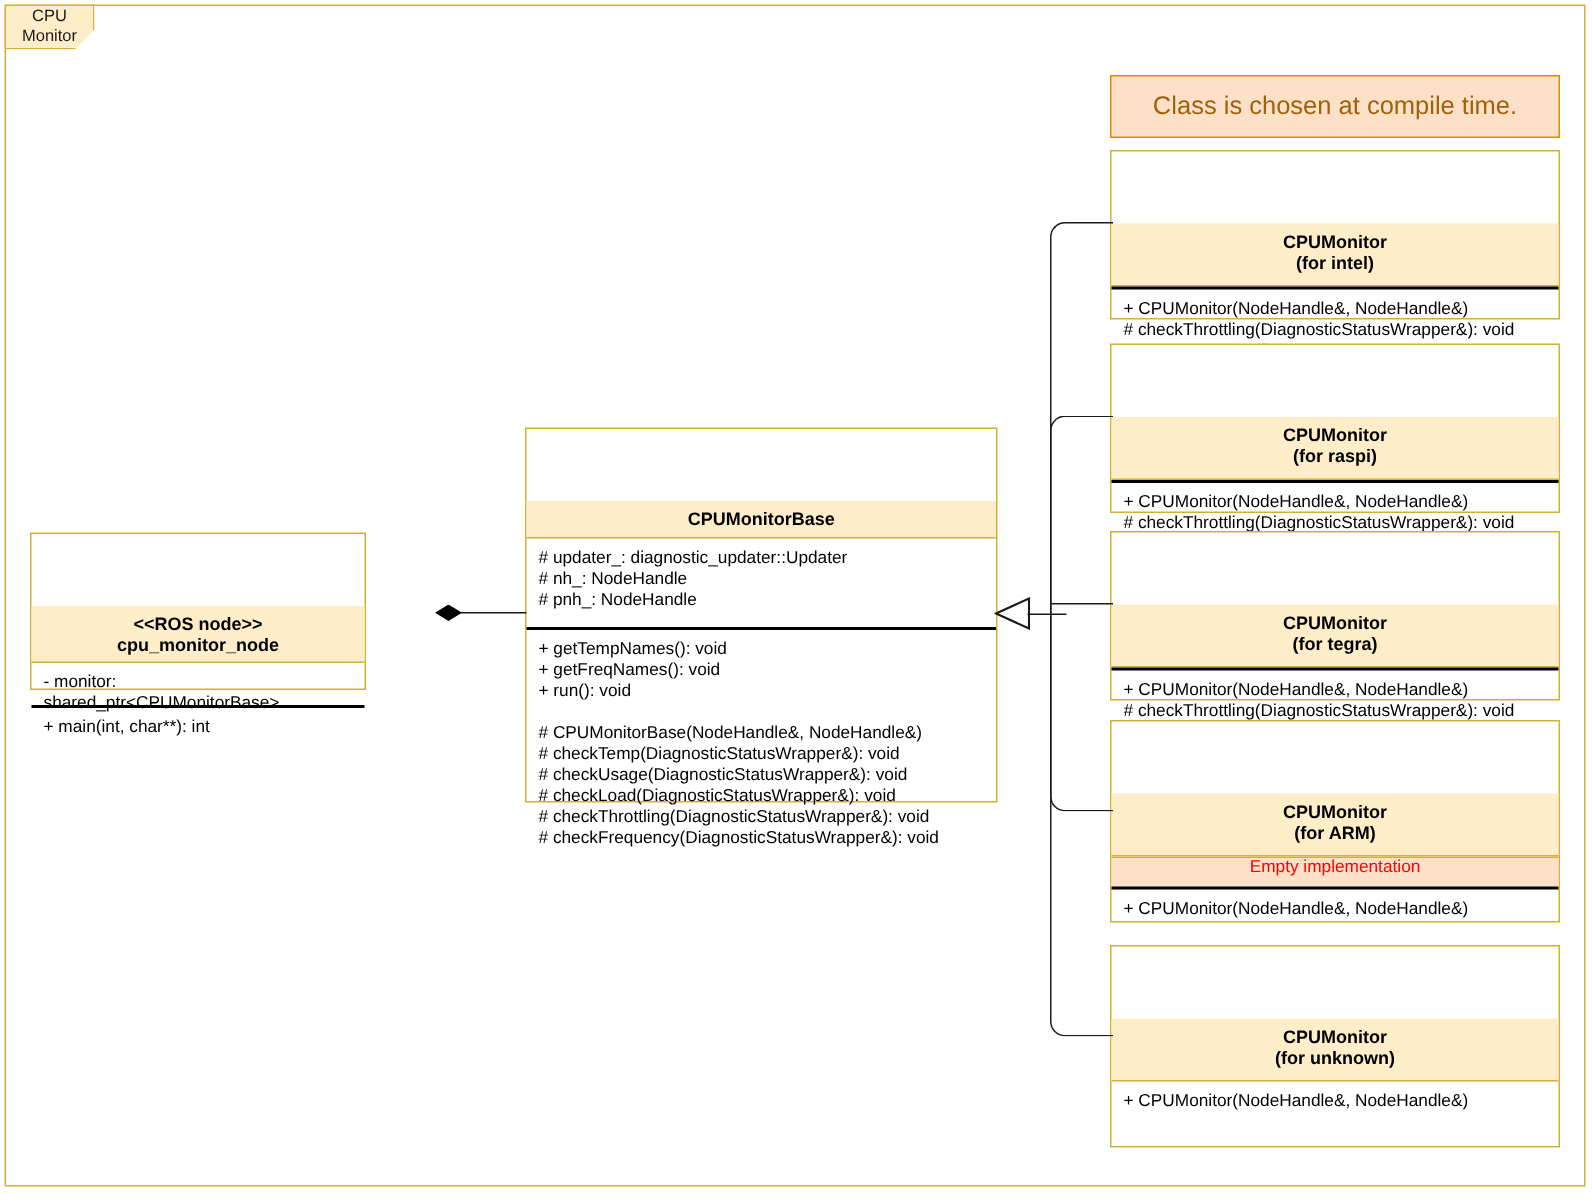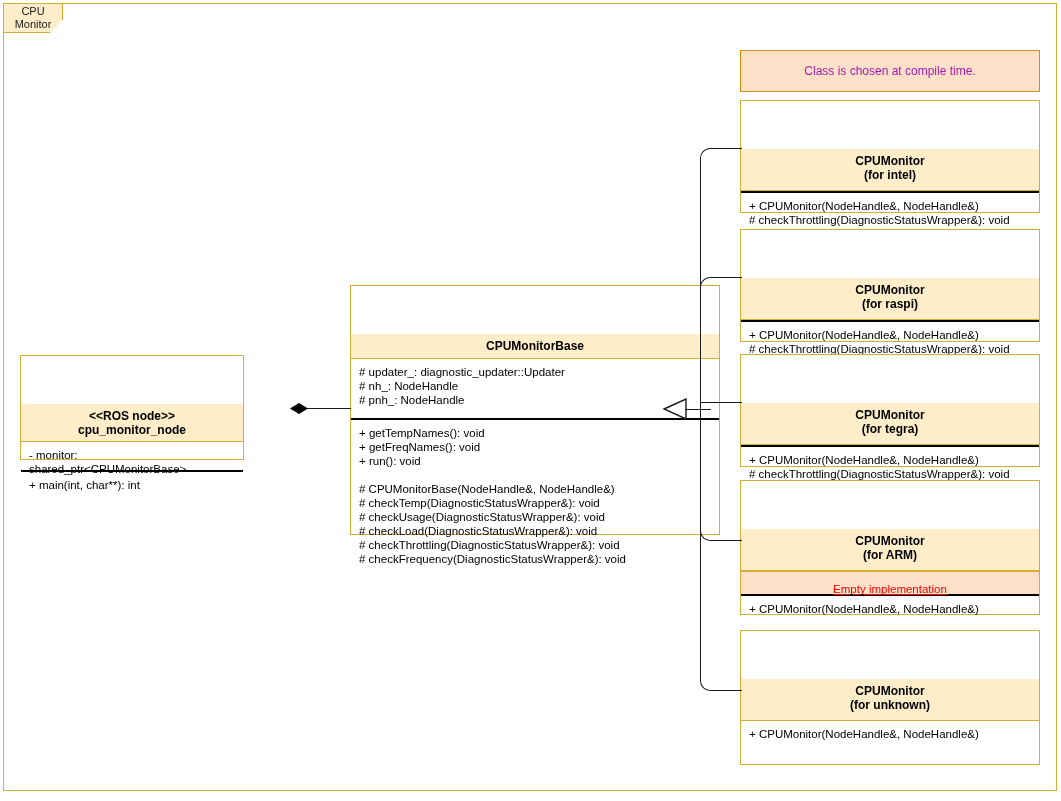--- a/index.html
+++ b/index.html
@@ -71,23 +71,22 @@
     white-space: pre-line;
     margin-top: 48px;
   }
   .uml-subheader {
     background: #fde0c8;
     border-top: 1px solid #d4af37;
     border-bottom: 2px solid #000000;
     text-align: center;
     font-size: 11.5px;
     color: #ff0000;
-    padding: 11px 4px;
-    box-sizing: border-box;
-    text-decoration: underline;
+    padding: 0 4px;
+    box-sizing: border-box;
   }
   .sep-strong {
     border-top: 2px solid #000000;
   }
   .uml-compartment {
     box-sizing: border-box;
     padding: 6px 8px 6px 8px;
     font-size: 11.5px;
     color: #000000;
     line-height: 1.22;
@@ -96,22 +95,22 @@
 
   
   .note-box {
     position: absolute;
     box-sizing: border-box;
     background: #fde0c8;
     border: 1px solid #d98e04;
     display: flex;
     align-items: center;
     justify-content: center;
-    font-size: 12px;
-    color: #a21caf;
+    font-size: 17px;
+    color: #a16207;
   }
 
   
   .line-h {
     position: absolute;
     height: 0;
     border-top: 1px solid #1a1a1a;
   }
   .elbow {
     position: absolute;
@@ -165,21 +164,21 @@
     <span>Class is chosen at compile time.</span>
   </div>
 
   <div class="uml-box" style="left:20px; top:355px; width:224px; height:105px;">
     <div class="uml-header" style="height:38px;">&lt;&lt;ROS node&gt;&gt;
 cpu_monitor_node</div>
     <div class="uml-compartment" style="height:28px;">- monitor: shared_ptr&lt;CPUMonitorBase&gt;</div>
     <div class="uml-compartment sep-strong" style="height:37px;">+ main(int, char**): int</div>
   </div>
 
-  <div class="uml-box" style="left:350px; top:285px; width:370px; height:250px;">
+  <div class="uml-box" style="left:350px; top:285px; width:315px; height:250px;">
     <div class="uml-header" style="height:25px;">CPUMonitorBase</div>
     <div class="uml-compartment" style="height:59px;"># updater_: diagnostic_updater::Updater
 # nh_: NodeHandle
 # pnh_: NodeHandle</div>
     <div class="uml-compartment sep-strong" style="height:164px;">+ getTempNames(): void
 + getFreqNames(): void
 + run(): void
 
 # CPUMonitorBase(NodeHandle&amp;, NodeHandle&amp;)
 # checkTemp(DiagnosticStatusWrapper&amp;): void

